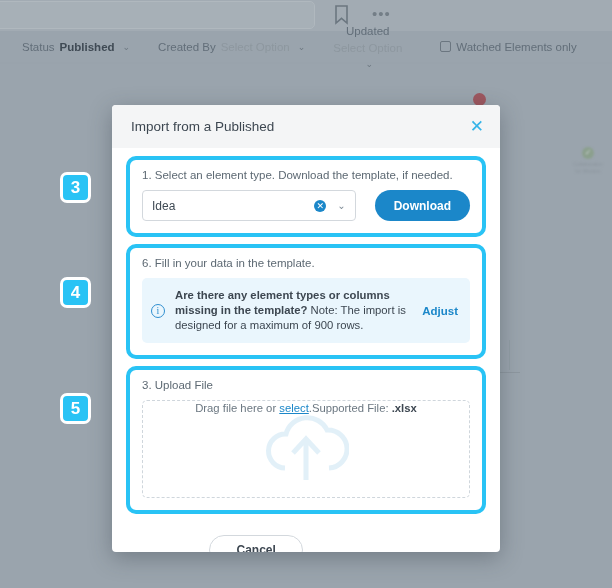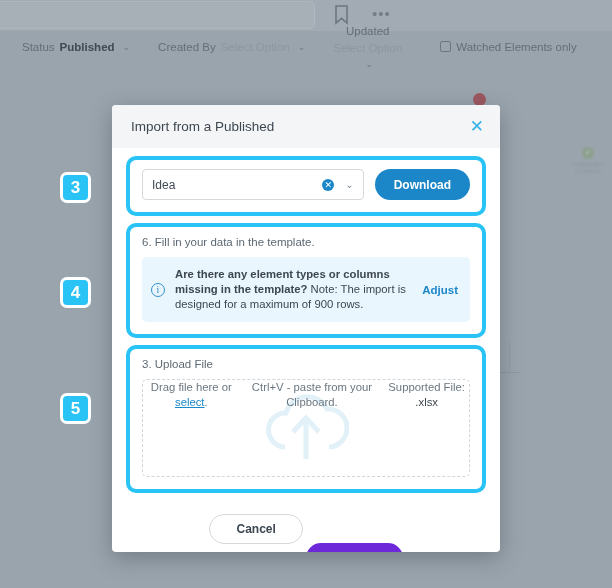--- a/index.html
+++ b/index.html
@@ -178,21 +178,21 @@
     background: #fff;
   }
 
   .step-label {
     font-size: 11.5px;
     color: #5d6973;
     margin-bottom: 9px;
   }
 
   
-  .row1 { display: flex; align-items: center; gap: 11px; }
+  .row1 { display: flex; align-items: center; gap: 19px; }
 
   #element-type-select {
     flex: 1;
     height: 31px;
     border: 1px solid #d3d8dd;
     border-radius: 4px;
     display: flex;
     align-items: center;
     padding: 0 9px;
     font-size: 12px;
@@ -291,21 +291,21 @@
     color: #6b7781;
     text-align: center;
     line-height: 15px;
   }
   #dz-primary { margin-bottom: 11px; }
   #select-link {
     color: #1b87c9;
     text-decoration: underline;
     cursor: pointer;
   }
-  #xlsx { font-weight: normal; color: #3d4751; }
+  #xlsx { font-weight: bold; color: #3d4751; }
 
   
   #modal-footer {
     display: flex;
     justify-content: center;
     gap: 3px;
     padding: 14px 0 0;
   }
   #cancel-button {
     background: #fff;
@@ -410,20 +410,21 @@
 <div id="modal">
 
   <div id="modal-header">
     <span id="modal-title">Import from a Published</span>
     <span id="modal-close">✕</span>
   </div>
 
   <div id="modal-body">
 
     <div class="hl">
+      <div class="step-label">1. Select an element type. Download the template, if needed.</div>
       <div class="row1">
         <div id="element-type-select">
           <span id="select-value">Idea</span>
           <span class="clear-icon">✕</span>
           <span class="chev">⌄</span>
         </div>
         <button id="download-button">Download</button>
       </div>
     </div>
 
@@ -444,21 +445,20 @@
       <div id="dropzone">
         <span id="cloud-watermark">
           <svg width="86" height="74" viewBox="0 0 86 74" fill="none" stroke="#57a8d8" stroke-width="5">
             <path d="M22 58 a17 17 0 0 1 1 -34 a22 22 0 0 1 41 -4 a15 15 0 0 1 2 38"></path>
             <path d="M43 70 V30 M30 43 L43 29 L56 43"></path>
           </svg>
         </span>
         <div class="dz-line" id="dz-primary">
           <span>Drag file here or </span><span id="select-link">select</span><span>.</span>
         </div>
-        <div class="dz-line">Ctrl+V - paste from your Clipboard.</div>
         <div class="dz-line">
           <span>Supported File: </span><span id="xlsx">.xlsx</span>
         </div>
       </div>
     </div>
 
     <div id="modal-footer">
       <button id="cancel-button">Cancel</button>
       <button id="check-file-button">Check file</button>
     </div>

